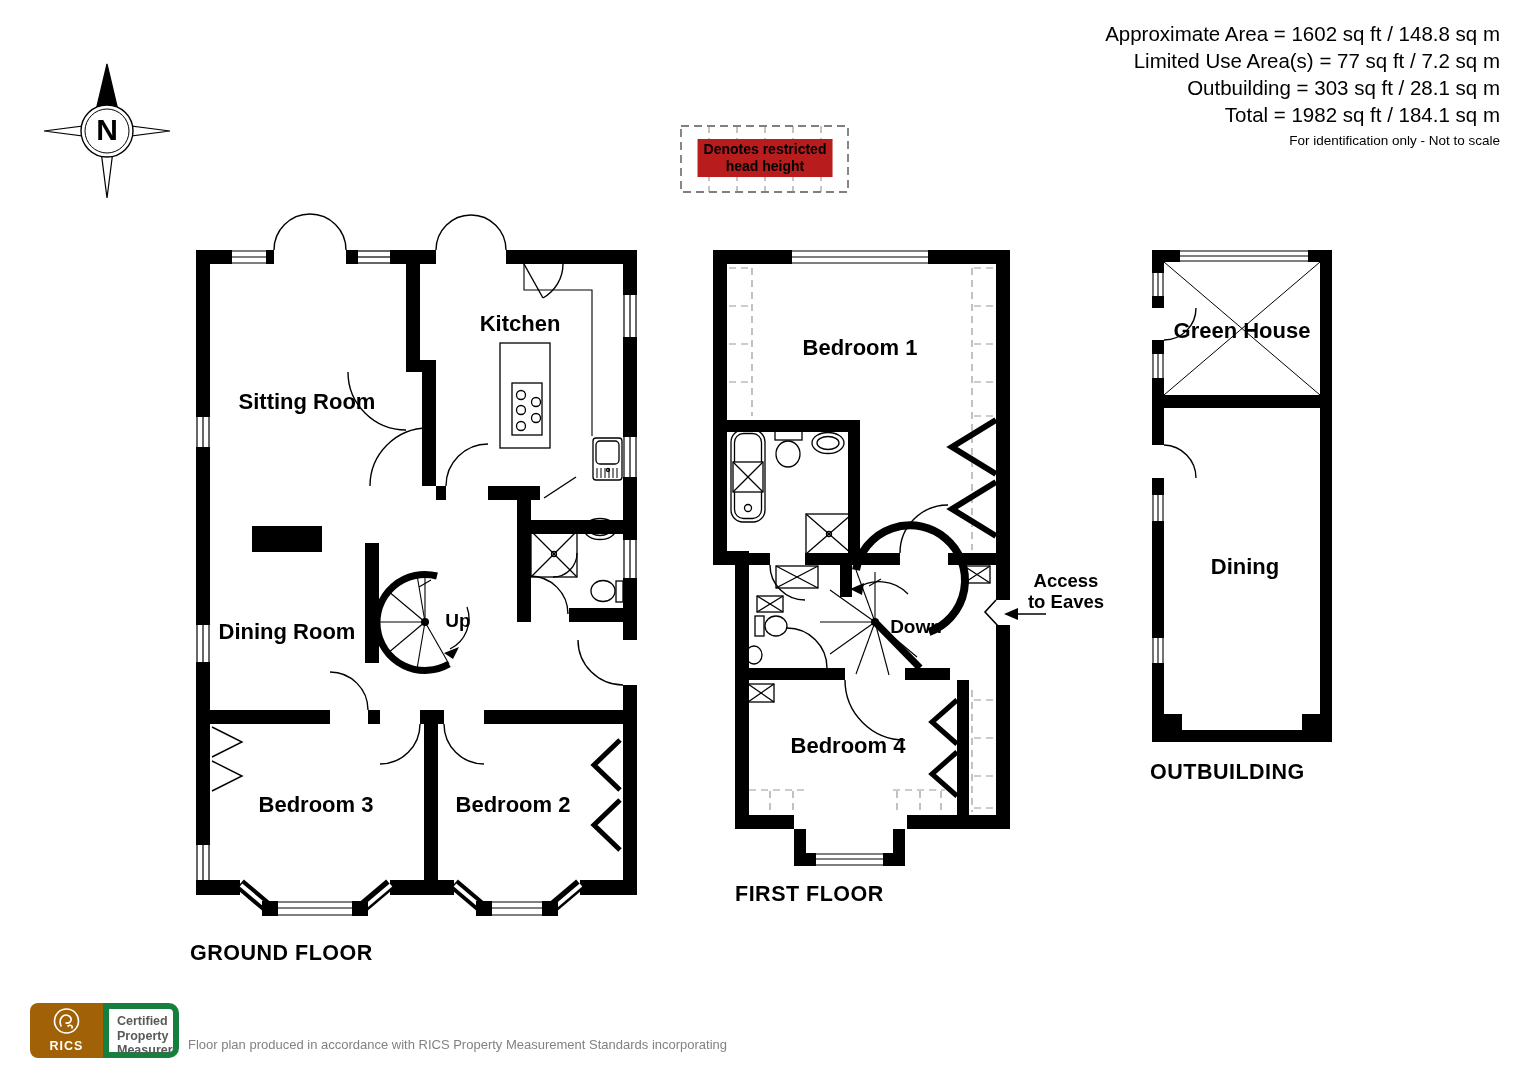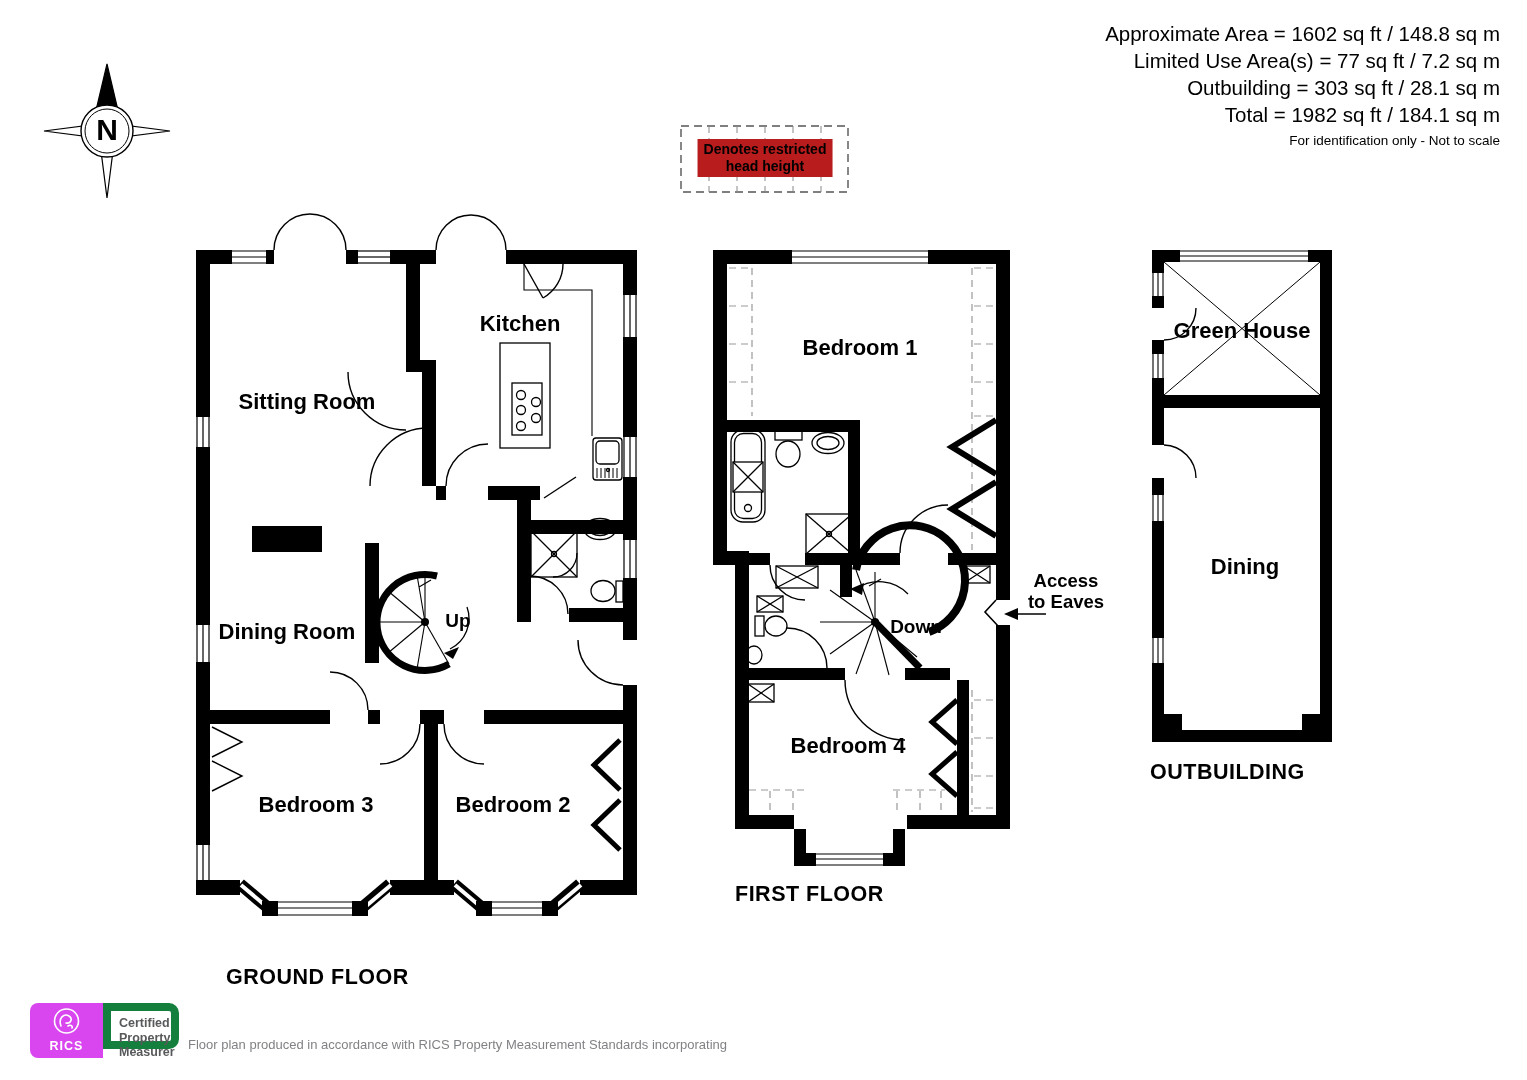--- a/index.html
+++ b/index.html
@@ -15,25 +15,25 @@
   .area-note{position:absolute;top:133px;right:27px;font-size:13.5px;}
   .legend-text{position:absolute;left:765px;top:158px;transform:translate(-50%,-50%);
        font-weight:bold;font-size:14px;line-height:17px;text-align:center;
        background:#b91c1c;padding:2px 6px;white-space:nowrap;}
   .compass-n{position:absolute;left:107px;top:131px;transform:translate(-50%,-54%);
        font-weight:bold;font-size:30px;}
   .access-lbl{position:absolute;left:1066px;top:591px;transform:translate(-50%,-50%);
        font-weight:bold;font-size:18.5px;line-height:21px;text-align:center;}
   .stair-lbl{font-size:19px;text-align:right;}
   .footer-rics{position:absolute;left:30px;top:1003px;width:73px;height:55px;
-       background:#d946ef;border-radius:8px 0 0 8px;}
+       background:#a16207;border-radius:8px 0 0 8px;}
   .footer-rics .rics-word{position:absolute;left:0;width:73px;top:36px;text-align:center;
        color:#fff;font-weight:bold;font-size:12.5px;letter-spacing:1px;}
-  .footer-cert{position:absolute;left:103px;top:1003px;width:76px;height:46px;
-       box-sizing:border-box;border:8px solid #15803d;border-radius:0 10px 10px 0;
+  .footer-cert{position:absolute;left:103px;top:1003px;width:76px;height:55px;
+       box-sizing:border-box;border:6px solid #15803d;border-radius:0 10px 10px 0;
        background:#fff;padding:5px 0 4px 8px;}
   .footer-cert div{font-weight:bold;font-size:12.5px;line-height:14.5px;color:#58595B;}
   .footer-disc{position:absolute;left:188px;top:1002px;font-size:13px;line-height:17px;
        color:#808285;white-space:pre-wrap;}
 </style>
 </head>
 <body>
 
 <svg id="plan-svg" width="1527" height="1080" viewBox="0 0 1527 1080" xmlns="http://www.w3.org/2000/svg">
 
@@ -470,21 +470,21 @@
 </div>
 
 <div class="compass-n">N</div>
 
 <div class="lbl" style="left:307px;top:402px;">Sitting Room</div>
 <div class="lbl" style="left:520px;top:324px;">Kitchen</div>
 <div class="lbl" style="left:287px;top:632px;">Dining Room</div>
 <div class="lbl" style="left:316px;top:805px;">Bedroom 3</div>
 <div class="lbl" style="left:513px;top:805px;">Bedroom 2</div>
 <div class="lbl stair-lbl" style="left:458px;top:621px;">Up</div>
-<div class="floor-lbl" style="left:190px;top:965px;margin-left:36px;">GROUND FLOOR</div>
+<div class="floor-lbl" style="left:190px;top:941px;">GROUND FLOOR</div>
 
 <div class="lbl" style="left:860px;top:348px;">Bedroom 1</div>
 <div class="lbl" style="left:848px;top:746px;text-align:right;">Bedroom 4</div>
 <div class="lbl stair-lbl" style="left:916px;top:627px;">Down</div>
 <div class="access-lbl">
   <div>Access</div>
   <div>to Eaves</div>
 </div>
 <div class="floor-lbl" style="left:735px;top:882px;">FIRST FLOOR</div>
 

